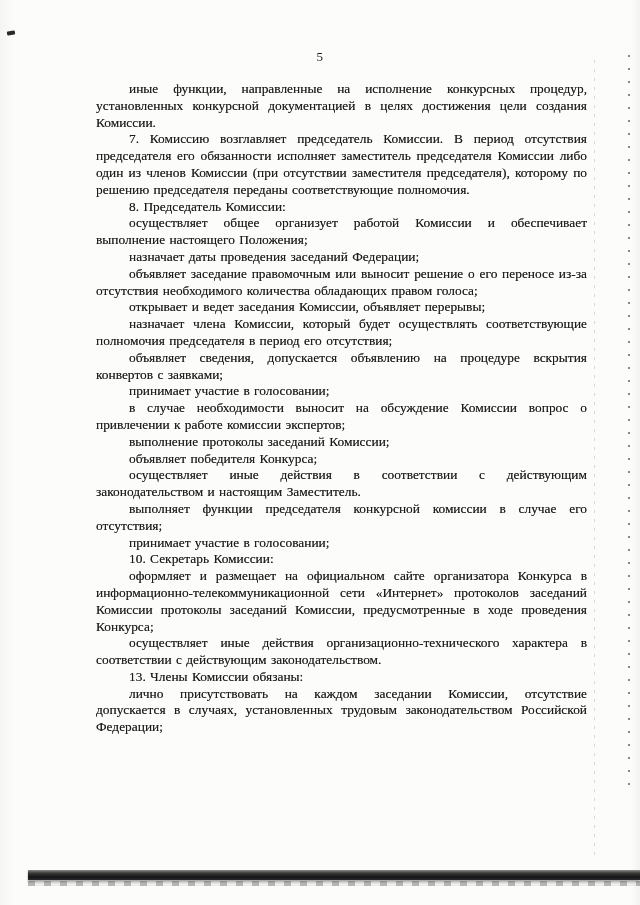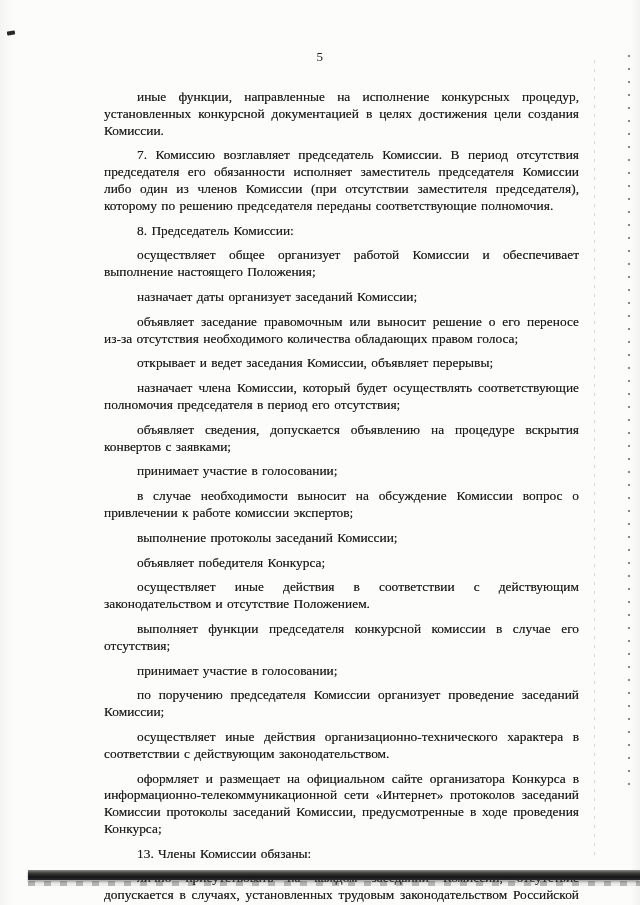--- a/index.html
+++ b/index.html
@@ -36,21 +36,21 @@
     position: absolute;
     top: 81px;
     left: 96px;
     width: 491px;
     font-size: 13.4px;
     line-height: 16.8px;
     text-align: justify;
     text-shadow: 0 0 0.35px rgba(0,0,0,0.55);
   }
   .text-block p {
-    margin: 8px;
+    margin: 0;
     text-indent: 33px;
     word-spacing: 1px;
   }
   
   .corner-mark {
     position: absolute;
     top: 31px;
     left: 7px;
     width: 8px;
     height: 4px;
@@ -113,35 +113,35 @@
   <div class="right-dotted-line"></div>
   <div class="right-faint-line"></div>
 
   <div class="page-number">5</div>
 
   <div class="text-block">
     <p>иные функции, направленные на исполнение конкурсных процедур, установленных конкурсной документацией в целях достижения цели создания Комиссии.</p>
     <p>7. Комиссию возглавляет председатель Комиссии. В период отсутствия председателя его обязанности исполняет заместитель председателя Комиссии либо один из членов Комиссии (при отсутствии заместителя председателя), которому по решению председателя переданы соответствующие полномочия.</p>
     <p>8. Председатель Комиссии:</p>
     <p>осуществляет общее организует работой Комиссии и обеспечивает выполнение настоящего Положения;</p>
-    <p>назначает даты организует заседаний Комиссии;</p>
+    <p>назначает даты проведения заседаний Федерации;</p>
     <p>объявляет заседание правомочным или выносит решение о его переносе из-за отсутствия необходимого количества обладающих правом голоса;</p>
     <p>открывает и ведет заседания Комиссии, объявляет перерывы;</p>
     <p>назначает члена Комиссии, который будет осуществлять соответствующие полномочия председателя в период его отсутствия;</p>
     <p>объявляет сведения, допускается объявлению на процедуре вскрытия конвертов с заявками;</p>
     <p>принимает участие в голосовании;</p>
     <p>в случае необходимости выносит на обсуждение Комиссии вопрос о привлечении к работе комиссии экспертов;</p>
     <p>выполнение протоколы заседаний Комиссии;</p>
     <p>объявляет победителя Конкурса;</p>
-    <p>осуществляет иные действия в соответствии с действующим законодательством и отсутствие Положением.</p>
+    <p>осуществляет иные действия в соответствии с действующим законодательством и настоящим Заместитель.</p>
     <p>выполняет функции председателя конкурсной комиссии в случае его отсутствия;</p>
     <p>принимает участие в голосовании;</p>
-    <p>по поручению председателя Комиссии организует проведение заседаний Комиссии;</p>
+    <p>10. Секретарь Комиссии:</p>
+    <p>оформляет и размещает на официальном сайте организатора Конкурса в информационно-телекоммуникационной сети «Интернет» протоколов заседаний Комиссии протоколы заседаний Комиссии, предусмотренные в ходе проведения Конкурса;</p>
     <p>осуществляет иные действия организационно-технического характера в соответствии с действующим законодательством.</p>
-    <p>оформляет и размещает на официальном сайте организатора Конкурса в информационно-телекоммуникационной сети «Интернет» протоколов заседаний Комиссии протоколы заседаний Комиссии, предусмотренные в ходе проведения Конкурса;</p>
     <p>13. Члены Комиссии обязаны:</p>
     <p>лично присутствовать на каждом заседании Комиссии, отсутствие допускается в случаях, установленных трудовым законодательством Российской Федерации;</p>
   </div>
 
   <div class="bottom-scan-bar"></div>
   <div class="bottom-scan-speckle"></div>
 
 </div>
 
 </body></html>

